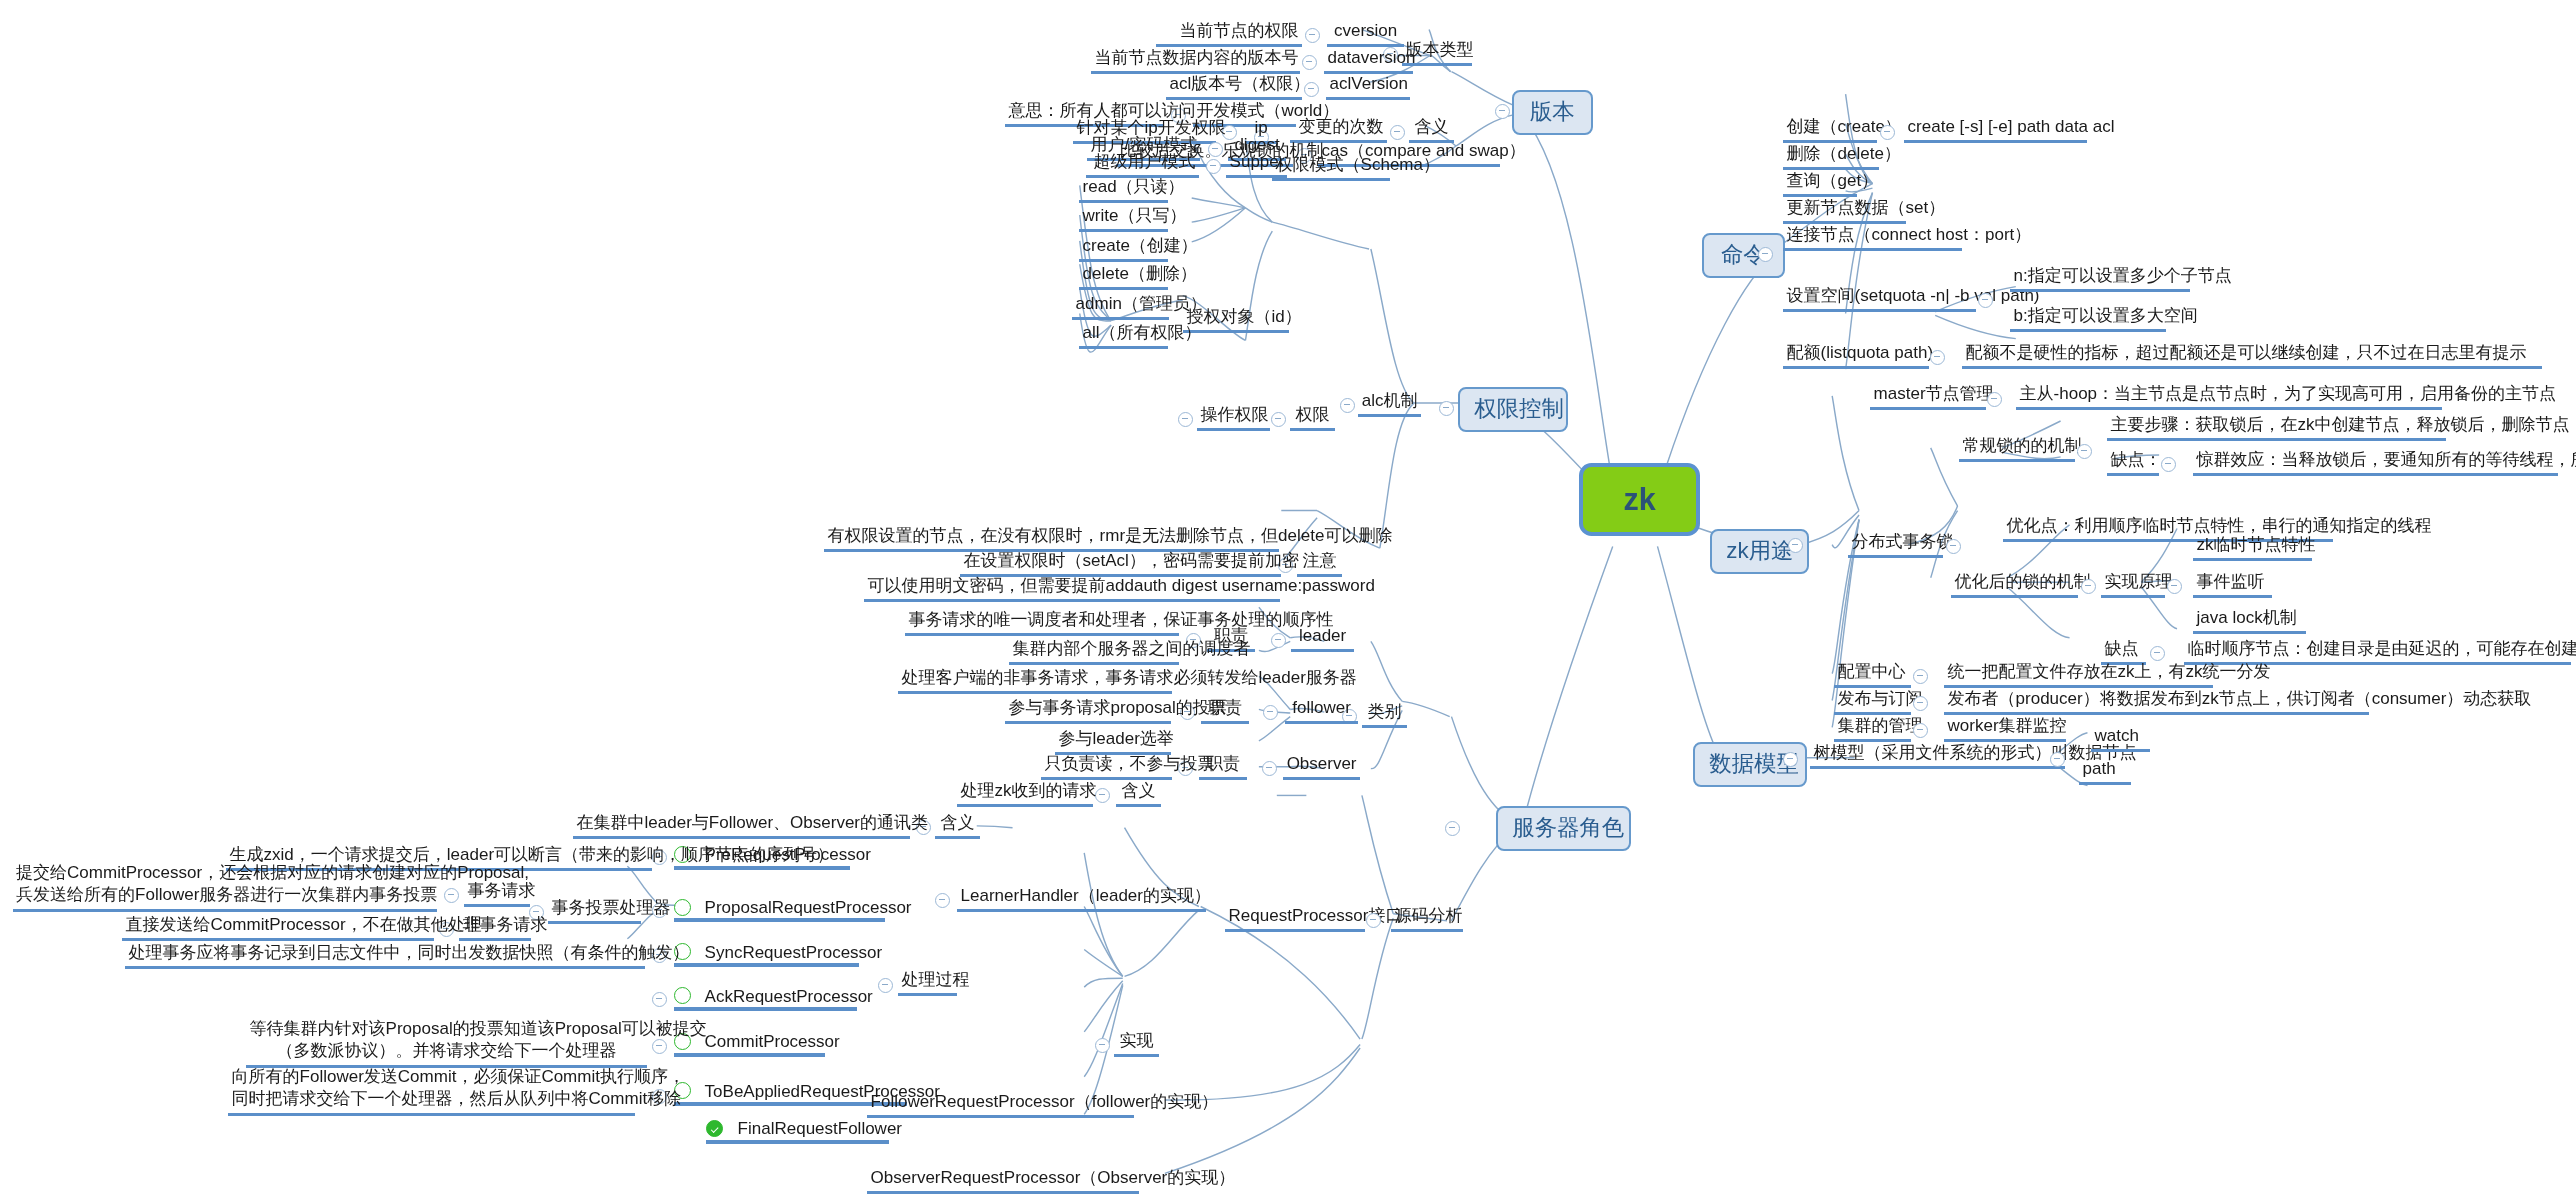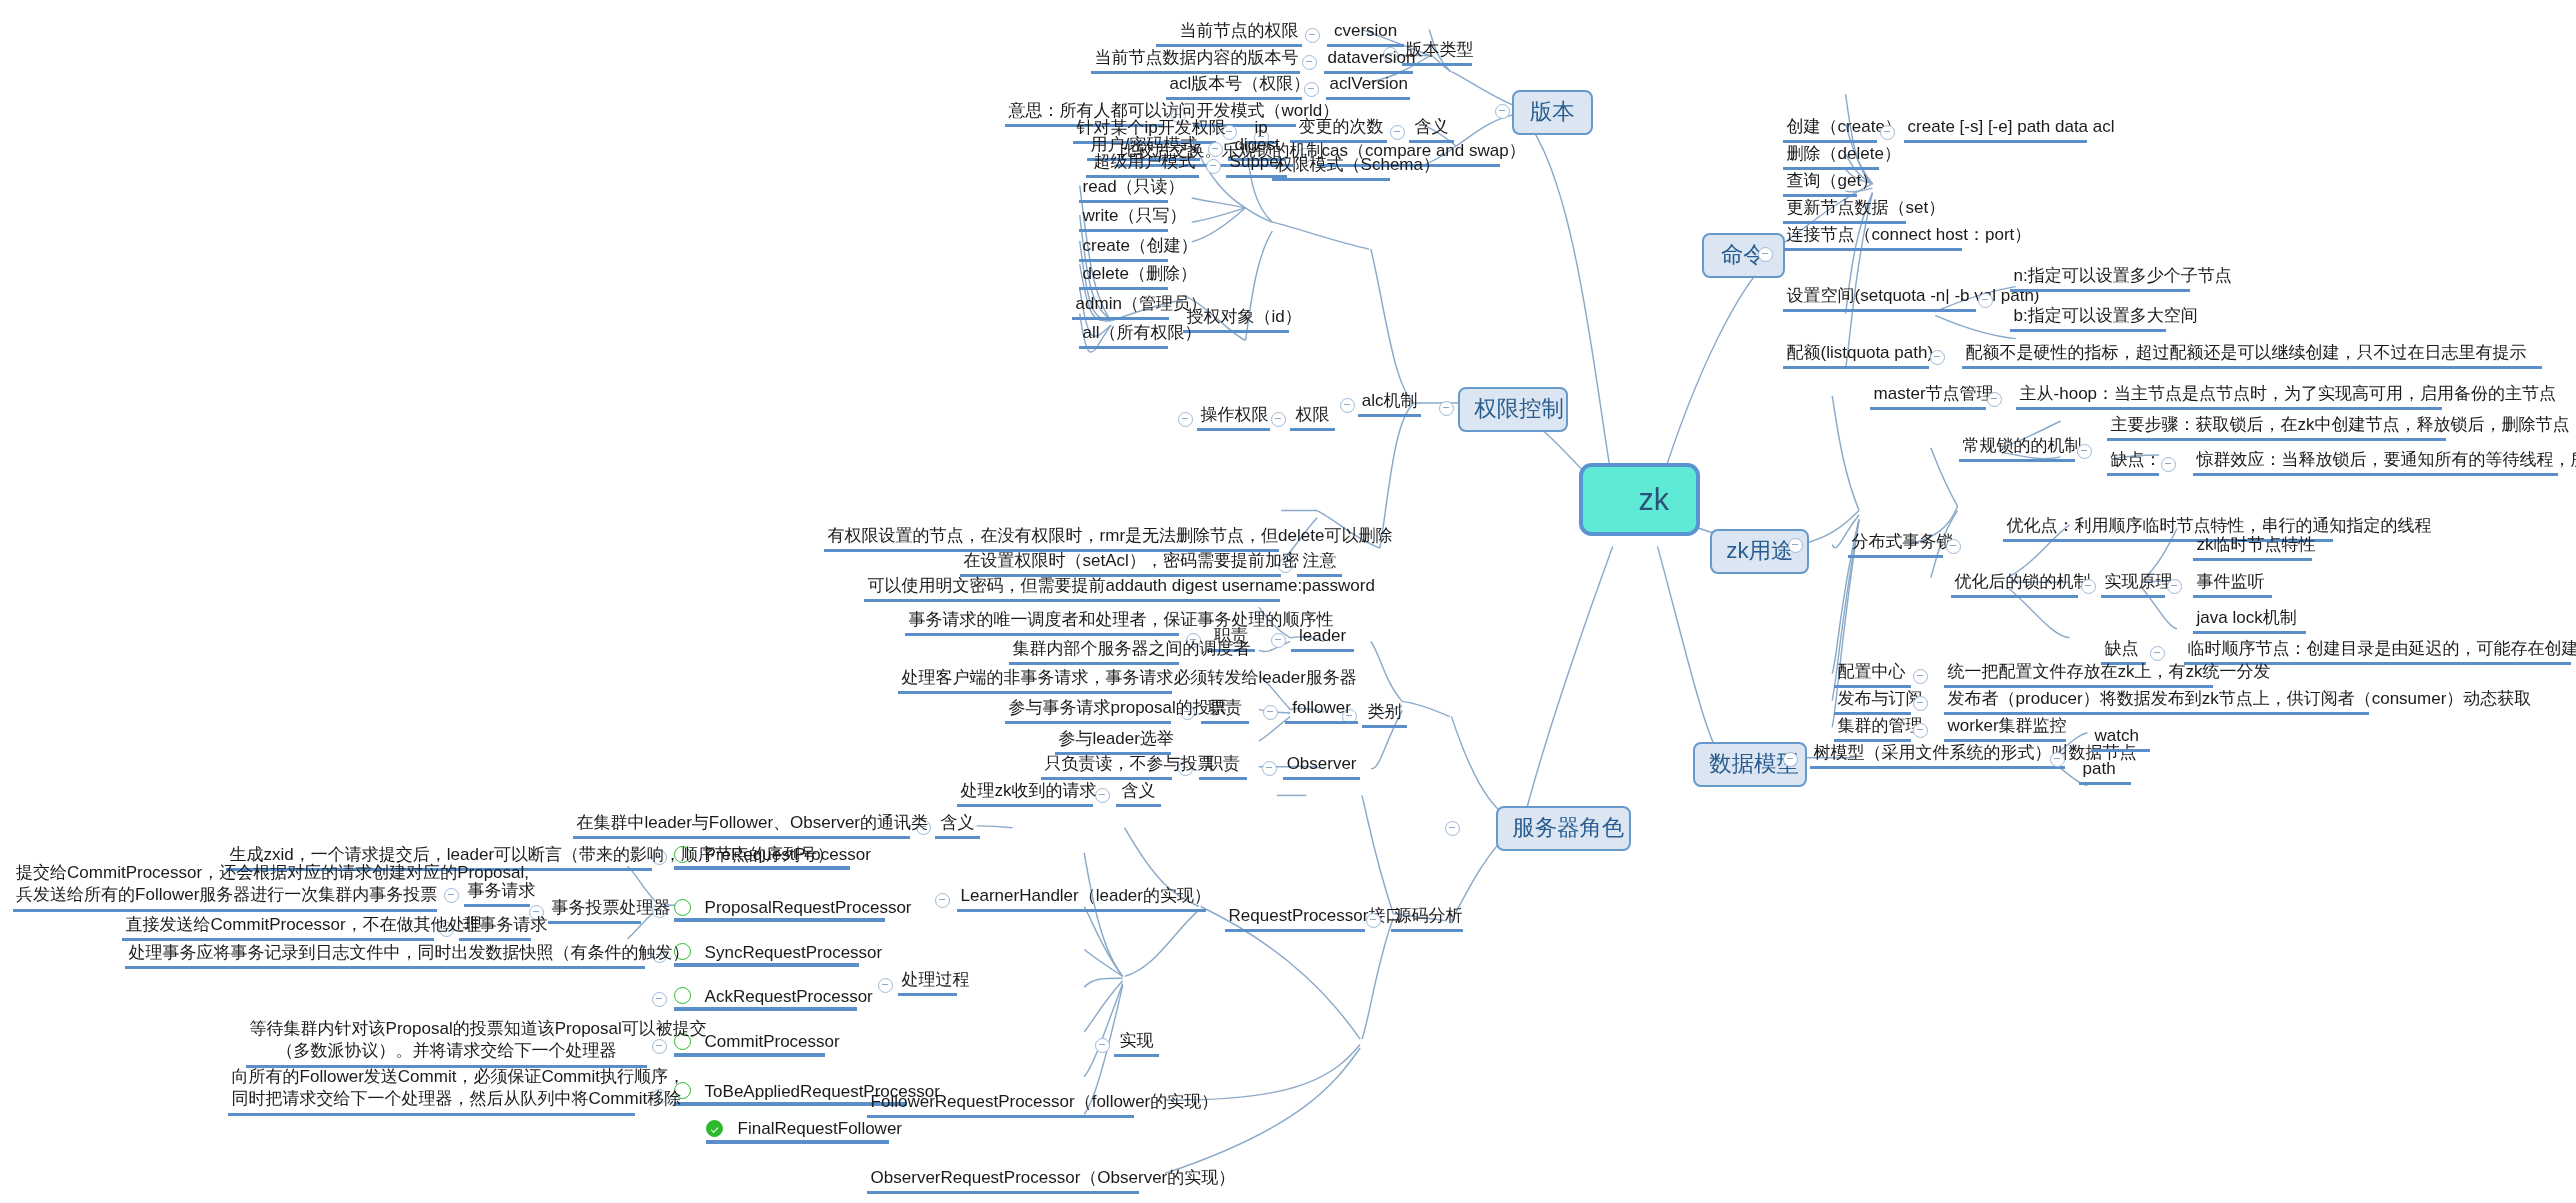--- a/index.html
+++ b/index.html
@@ -43,27 +43,27 @@
     color:#2a5d8f;
     background:#dce6f2;
     border:2.7px solid #6699cc;
     border-radius:8px;
     padding:6.3px 14.3px 7.2px 14.3px;
     text-align:center;
     box-shadow:0 0 0 0 rgba(0,0,0,0);
   }
   .root{
     font-size:30.5px;
-    font-weight:normal;
+    font-weight:bold;
     color:#2b5278;
-    background:#5eead4;
+    background:#84cc16;
     border:4.5px solid #5b92d1;
     border-radius:12.5px;
     padding:12.5px 27px 14.3px 27px;
-    text-align:right;
+    text-align:center;
   }
   
   .cmark{
     position:absolute;
     width:13.4px;height:13.4px;
     border:0.9px solid #9cb8d6;
     border-radius:50%;
     background:#fff;
   }
   .cmark:after{

